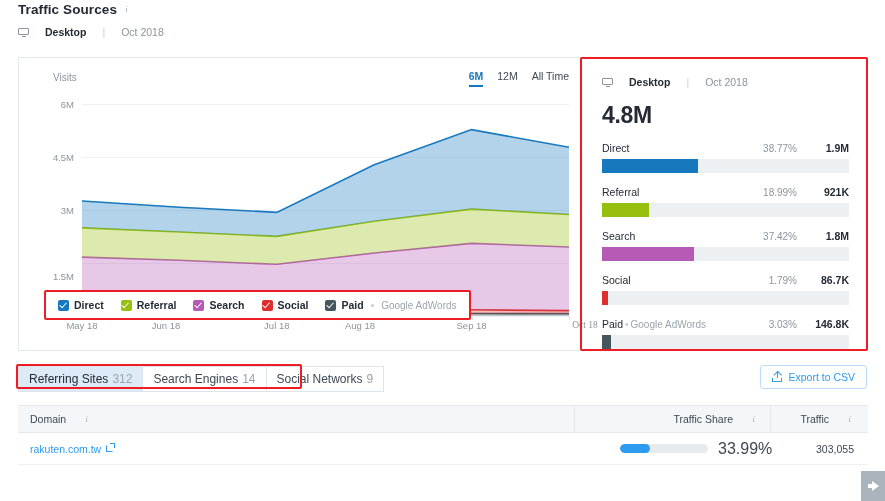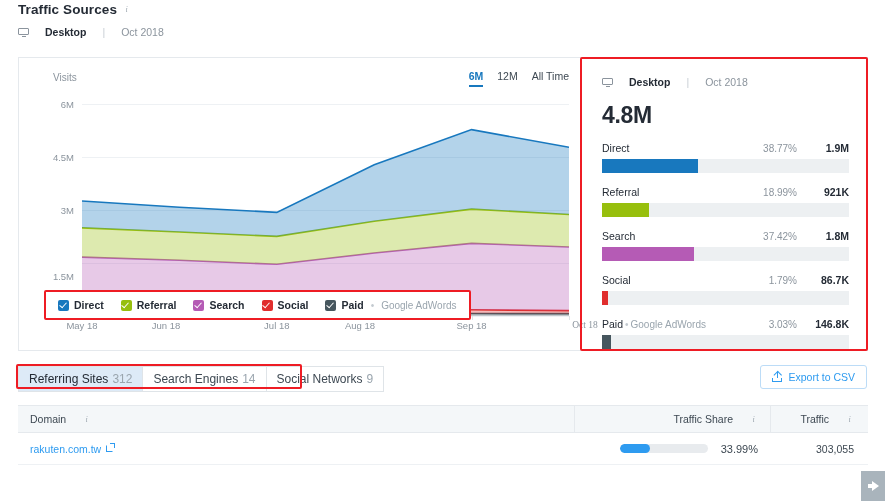--- a/index.html
+++ b/index.html
@@ -141,21 +141,21 @@
   .th-traffic { width: 98px; justify-content: flex-end; padding-right: 14px; border-left: 1px solid #e5e9ed; height: 28px; }
   .trow { display: flex; align-items: center; height: 32px; border-bottom: 1px solid #eef1f4; }
   .td-domain { flex: 1; padding-left: 12px; display: flex; align-items: flex-start; gap: 5px; }
   .domain-link { font-size: 10.5px; color: #2e9bf0; cursor: pointer; }
   .ext-ico { width: 9px; height: 9px; position: relative; display: inline-block; cursor: pointer; }
   .ext-ico i { position: absolute; left: 0; bottom: 0; width: 7px; height: 7px; border: 1.1px solid #2e9bf0; border-top-color: transparent; border-right-color: transparent; }
   .ext-ico b { position: absolute; right: 0; top: 0; width: 5.5px; height: 5.5px; border: 1.1px solid #2e9bf0; border-left: none; border-bottom: none; }
   .td-share { width: 196px; display: flex; align-items: center; justify-content: flex-end; gap: 10px; padding-right: 12px; }
   .bar-track { width: 88px; height: 9px; border-radius: 5px; background: #e8ebee; position: relative; overflow: hidden; }
   .bar-fill { position: absolute; left: 0; top: 0; height: 100%; border-radius: 5px; background: #2e9bf0; }
-  .share-pct { font-size: 11px; color: #3d4852; width: 40px; text-align: right; }
+  .share-pct { font-size: 16px; color: #3d4852; width: 40px; text-align: right; }
   .td-traffic { width: 98px; text-align: right; padding-right: 14px; font-size: 10.5px; color: #3d4852; }
 
   
   .feedback {
     position: absolute; right: 0; bottom: 0; width: 24px; height: 30px;
     background: #a9b4bc; display: flex; align-items: center; justify-content: center; cursor: pointer;
   }
   .spk { width: 13px; height: 11px; position: relative; }
   .spk i { position: absolute; left: 5px; top: 0; width: 0; height: 0; border: 5.5px solid transparent; border-left: 7px solid #fff; border-right: 0; }
   .spk b { position: absolute; left: 1px; top: 3.2px; width: 4px; height: 4.6px; background: #fff; }

